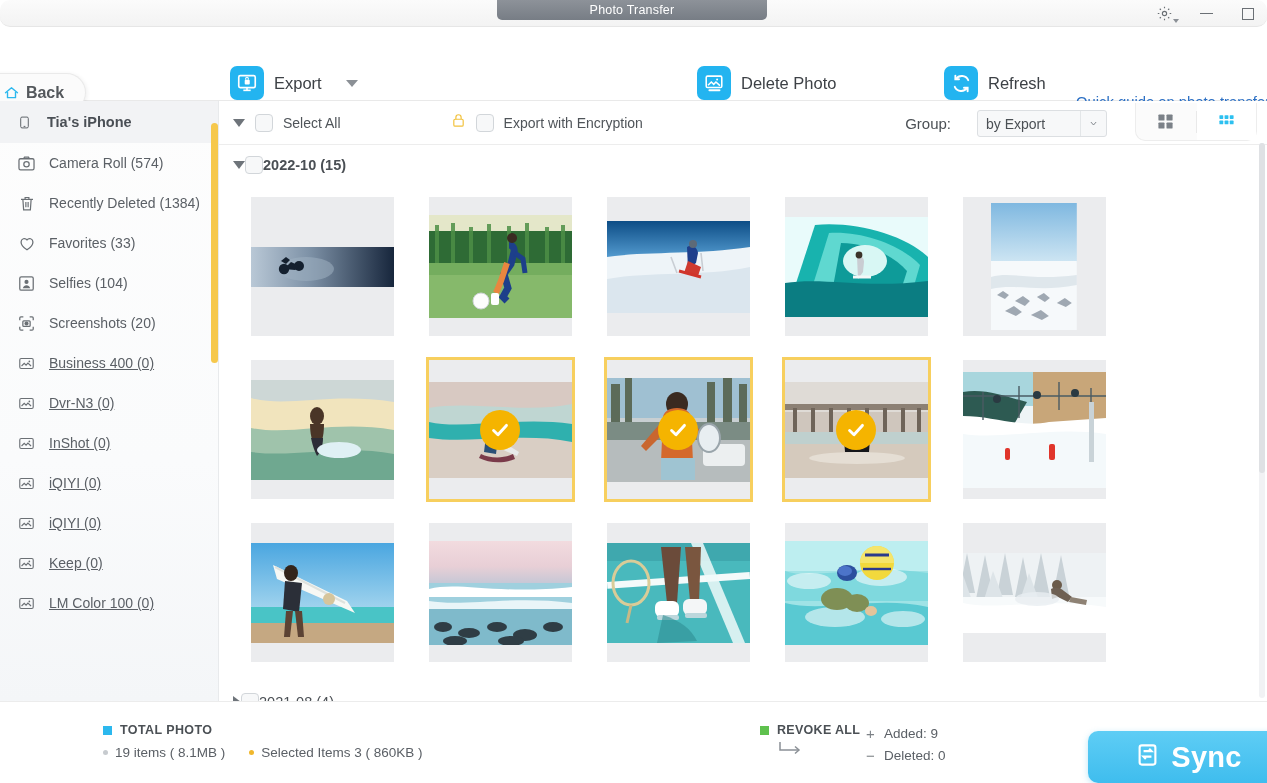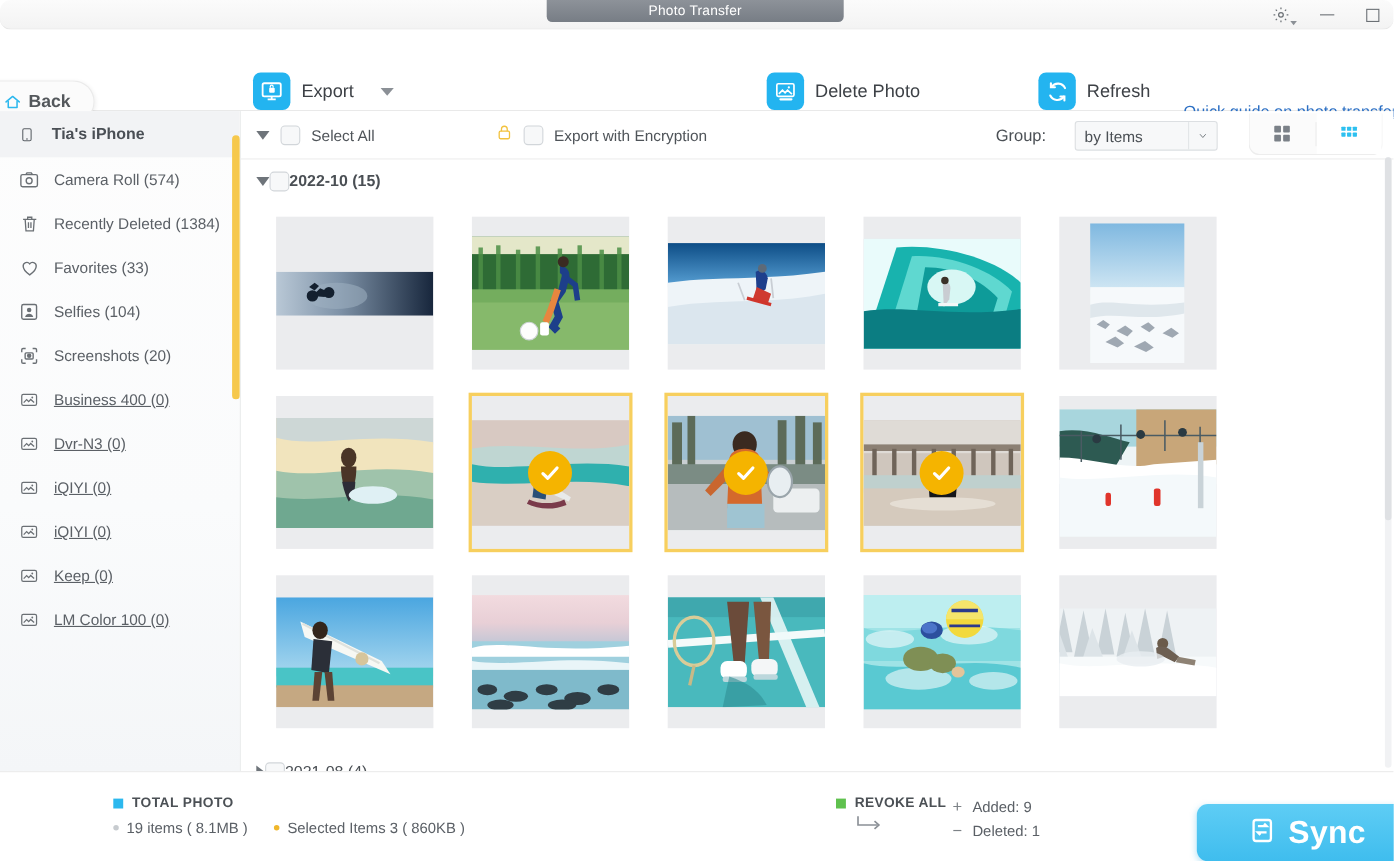--- a/index.html
+++ b/index.html
@@ -343,20 +343,30 @@
       <span class="side-ico">
         <svg width="19" height="17" viewBox="0 0 24 24" fill="none" stroke="#6b7075" stroke-width="1.6">
           <rect x="2.5" y="5" width="19" height="14" rx="2"></rect>
             <path d="M5 15.5l3.8-3.8 2.6 2.6 2.6-2.8 4.4 4"></path>
             <circle cx="16" cy="9" r="1.2" fill="#6b7075" stroke="none"></circle>
         </svg>
       </span>
       <span class="side-label linked">Dvr-N3 (0)</span>
     </div>
 
+    <div class="side-item">
+      <span class="side-ico">
+        <svg width="19" height="17" viewBox="0 0 24 24" fill="none" stroke="#6b7075" stroke-width="1.6">
+          <rect x="2.5" y="5" width="19" height="14" rx="2"></rect>
+            <path d="M5 15.5l3.8-3.8 2.6 2.6 2.6-2.8 4.4 4"></path>
+            <circle cx="16" cy="9" r="1.2" fill="#6b7075" stroke="none"></circle>
+        </svg>
+      </span>
+      <span class="side-label linked">InShot (0)</span>
+    </div>
 
     <div class="side-item">
       <span class="side-ico">
         <svg width="19" height="17" viewBox="0 0 24 24" fill="none" stroke="#6b7075" stroke-width="1.6">
           <rect x="2.5" y="5" width="19" height="14" rx="2"></rect>
             <path d="M5 15.5l3.8-3.8 2.6 2.6 2.6-2.8 4.4 4"></path>
             <circle cx="16" cy="9" r="1.2" fill="#6b7075" stroke="none"></circle>
         </svg>
       </span>
       <span class="side-label linked">iQIYI (0)</span>
@@ -420,21 +430,21 @@
               <path d="M7.8 10V7a4.2 4.2 0 0 1 8.4 0v3"></path>
           </svg>
         </span>
         <span class="cb"></span>
         <span class="ck-label">Export with Encryption</span>
       </div>
 
       <div class="group-ctl">
         <span class="group-lbl">Group:</span>
         <span class="select-box">
-          <span class="select-val">by Items</span>
+          <span class="select-val">by Export</span>
           <span class="select-arrow">
             <svg width="13" height="9" viewBox="0 0 24 24" fill="none" stroke="#767c82" stroke-width="2.4">
                 <path d="M5 8l7 8 7-8"></path>
               </svg>
           </span>
         </span>
       </div>
 
       <div class="view-tabs">
         <span class="view-tab">
@@ -890,21 +900,21 @@
     </div>
   </div>
 
   <div class="addel-block">
     <div class="addel-row">
       <span class="pm">+</span>
       <span>Added: 9</span>
     </div>
     <div class="addel-row">
       <span class="pm">−</span>
-      <span>Deleted: 1</span>
+      <span>Deleted: 0</span>
     </div>
   </div>
 
   <div class="sync-btn">
     <span>
       <svg width="27" height="28" viewBox="0 0 24 24" fill="none" stroke="#ffffff" stroke-width="1.9">
         <rect x="5" y="3.5" width="14" height="17" rx="2"></rect>
         <path d="M8.5 8.5h7l-2-2M15.5 13.5h-7l2 2"></path>
       </svg>
     </span>

